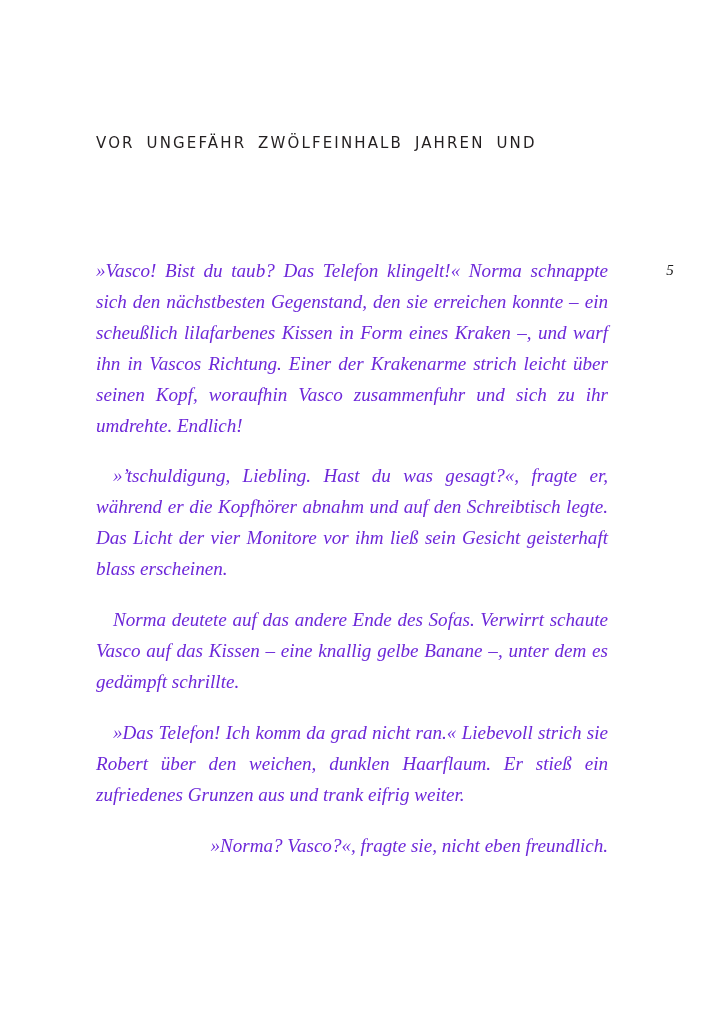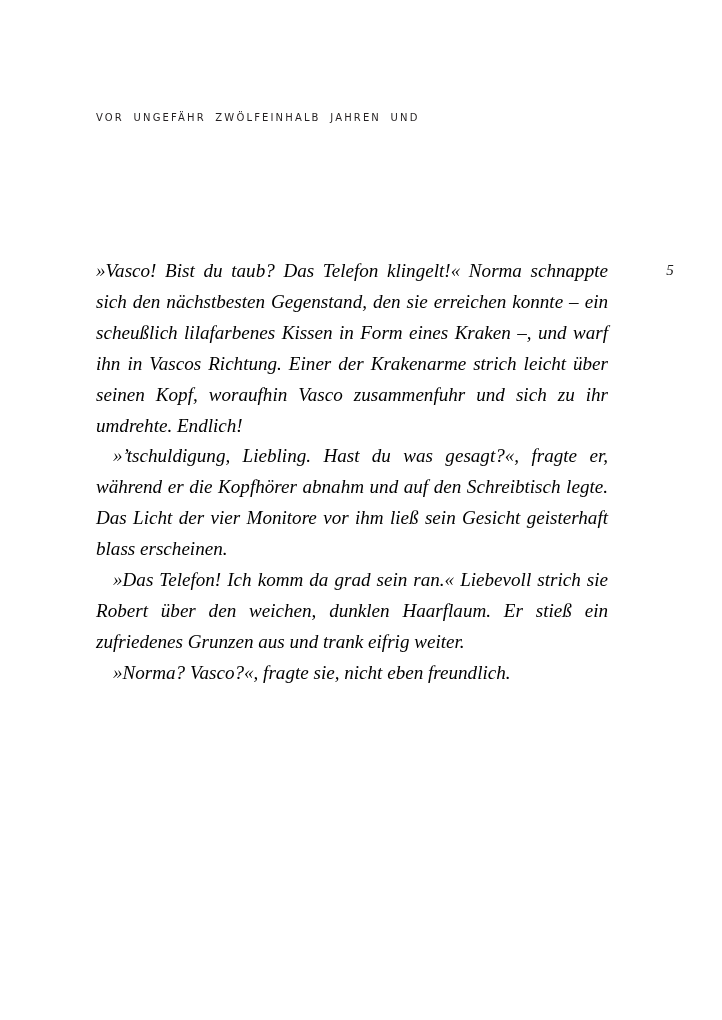--- a/index.html
+++ b/index.html
@@ -20,24 +20,24 @@
   .page {
     position: absolute;
     inset: 0;
     background: #ffffff;
   }
 
   
   .chapter-heading {
     position: absolute;
     left: 96px;
-    top: 88px;
+    top: 108px;
     width: 520px;
     font-family: "DejaVu Sans", "Liberation Sans", sans-serif;
-    font-size: 14px;
+    font-size: 21px;
     font-weight: 400;
     font-variant: small-caps;
     letter-spacing: 2.15px;
     word-spacing: 3px;
     line-height: 38px;
     color: #231f20;
     text-transform: lowercase;
   }
   .chapter-heading .hd-line {
     display: block;
@@ -64,45 +64,47 @@
     top: 256px;
     width: 512px;
   }
 
   .body-par {
     margin: 0;
     font-family: "Liberation Serif", "DejaVu Serif", serif;
     font-style: italic;
     font-size: 19.1px;
     line-height: 30.9px;
-    color: #000000;
+    color: #6d28d9;
     text-align: justify;
     text-justify: inter-word;
     hyphens: manual;
     -webkit-hyphens: manual;
     text-indent: 0;
   }
   .body-par.indented {
     text-indent: 17px;
+    margin-top: 20px;
   }
   .body-par:last-child {
-    text-align: left;
+    text-align: right;
   }
 </style>
 </head>
 <body>
 
 <div class="page">
 
   <h1 class="chapter-heading">
     <span class="hd-line">Vor ungefähr zwölfeinhalb Jahren und</span>
   </h1>
 
   <div class="folio">5</div>
 
   <div class="text-block">
     <p class="body-par">»Vasco! Bist du taub? Das Telefon klingelt!« Norma schnappte sich den nächstbesten Gegenstand, den sie erreichen konnte – ein scheußlich lilafarbenes Kissen in Form eines Kraken –, und warf ihn in Vascos Richtung. Einer der Krakenarme strich leicht über seinen Kopf, woraufhin Vasco zusammenfuhr und sich zu ihr umdrehte. Endlich!</p>
     <p class="body-par indented">»’tschuldigung, Liebling. Hast du was gesagt?«, fragte er, während er die Kopfhörer abnahm und auf den Schreibtisch legte. Das Licht der vier Monitore vor ihm ließ sein Gesicht geis­terhaft blass erscheinen.</p>
-    <p class="body-par indented">»Das Telefon! Ich komm da grad sein ran.« Liebevoll strich sie Robert über den weichen, dunklen Haarflaum. Er stieß ein zufriedenes Grunzen aus und trank eifrig weiter.</p>
+    <p class="body-par indented">Norma deutete auf das andere Ende des Sofas. Verwirrt schaute Vasco auf das Kissen – eine knallig gelbe Banane –, unter dem es gedämpft schrillte.</p>
+    <p class="body-par indented">»Das Telefon! Ich komm da grad nicht ran.« Liebevoll strich sie Robert über den weichen, dunklen Haarflaum. Er stieß ein zufriedenes Grunzen aus und trank eifrig weiter.</p>
     <p class="body-par indented">»Norma? Vasco?«, fragte sie, nicht eben freundlich.</p>
   </div>
 
 </div>
 
 </body></html>

